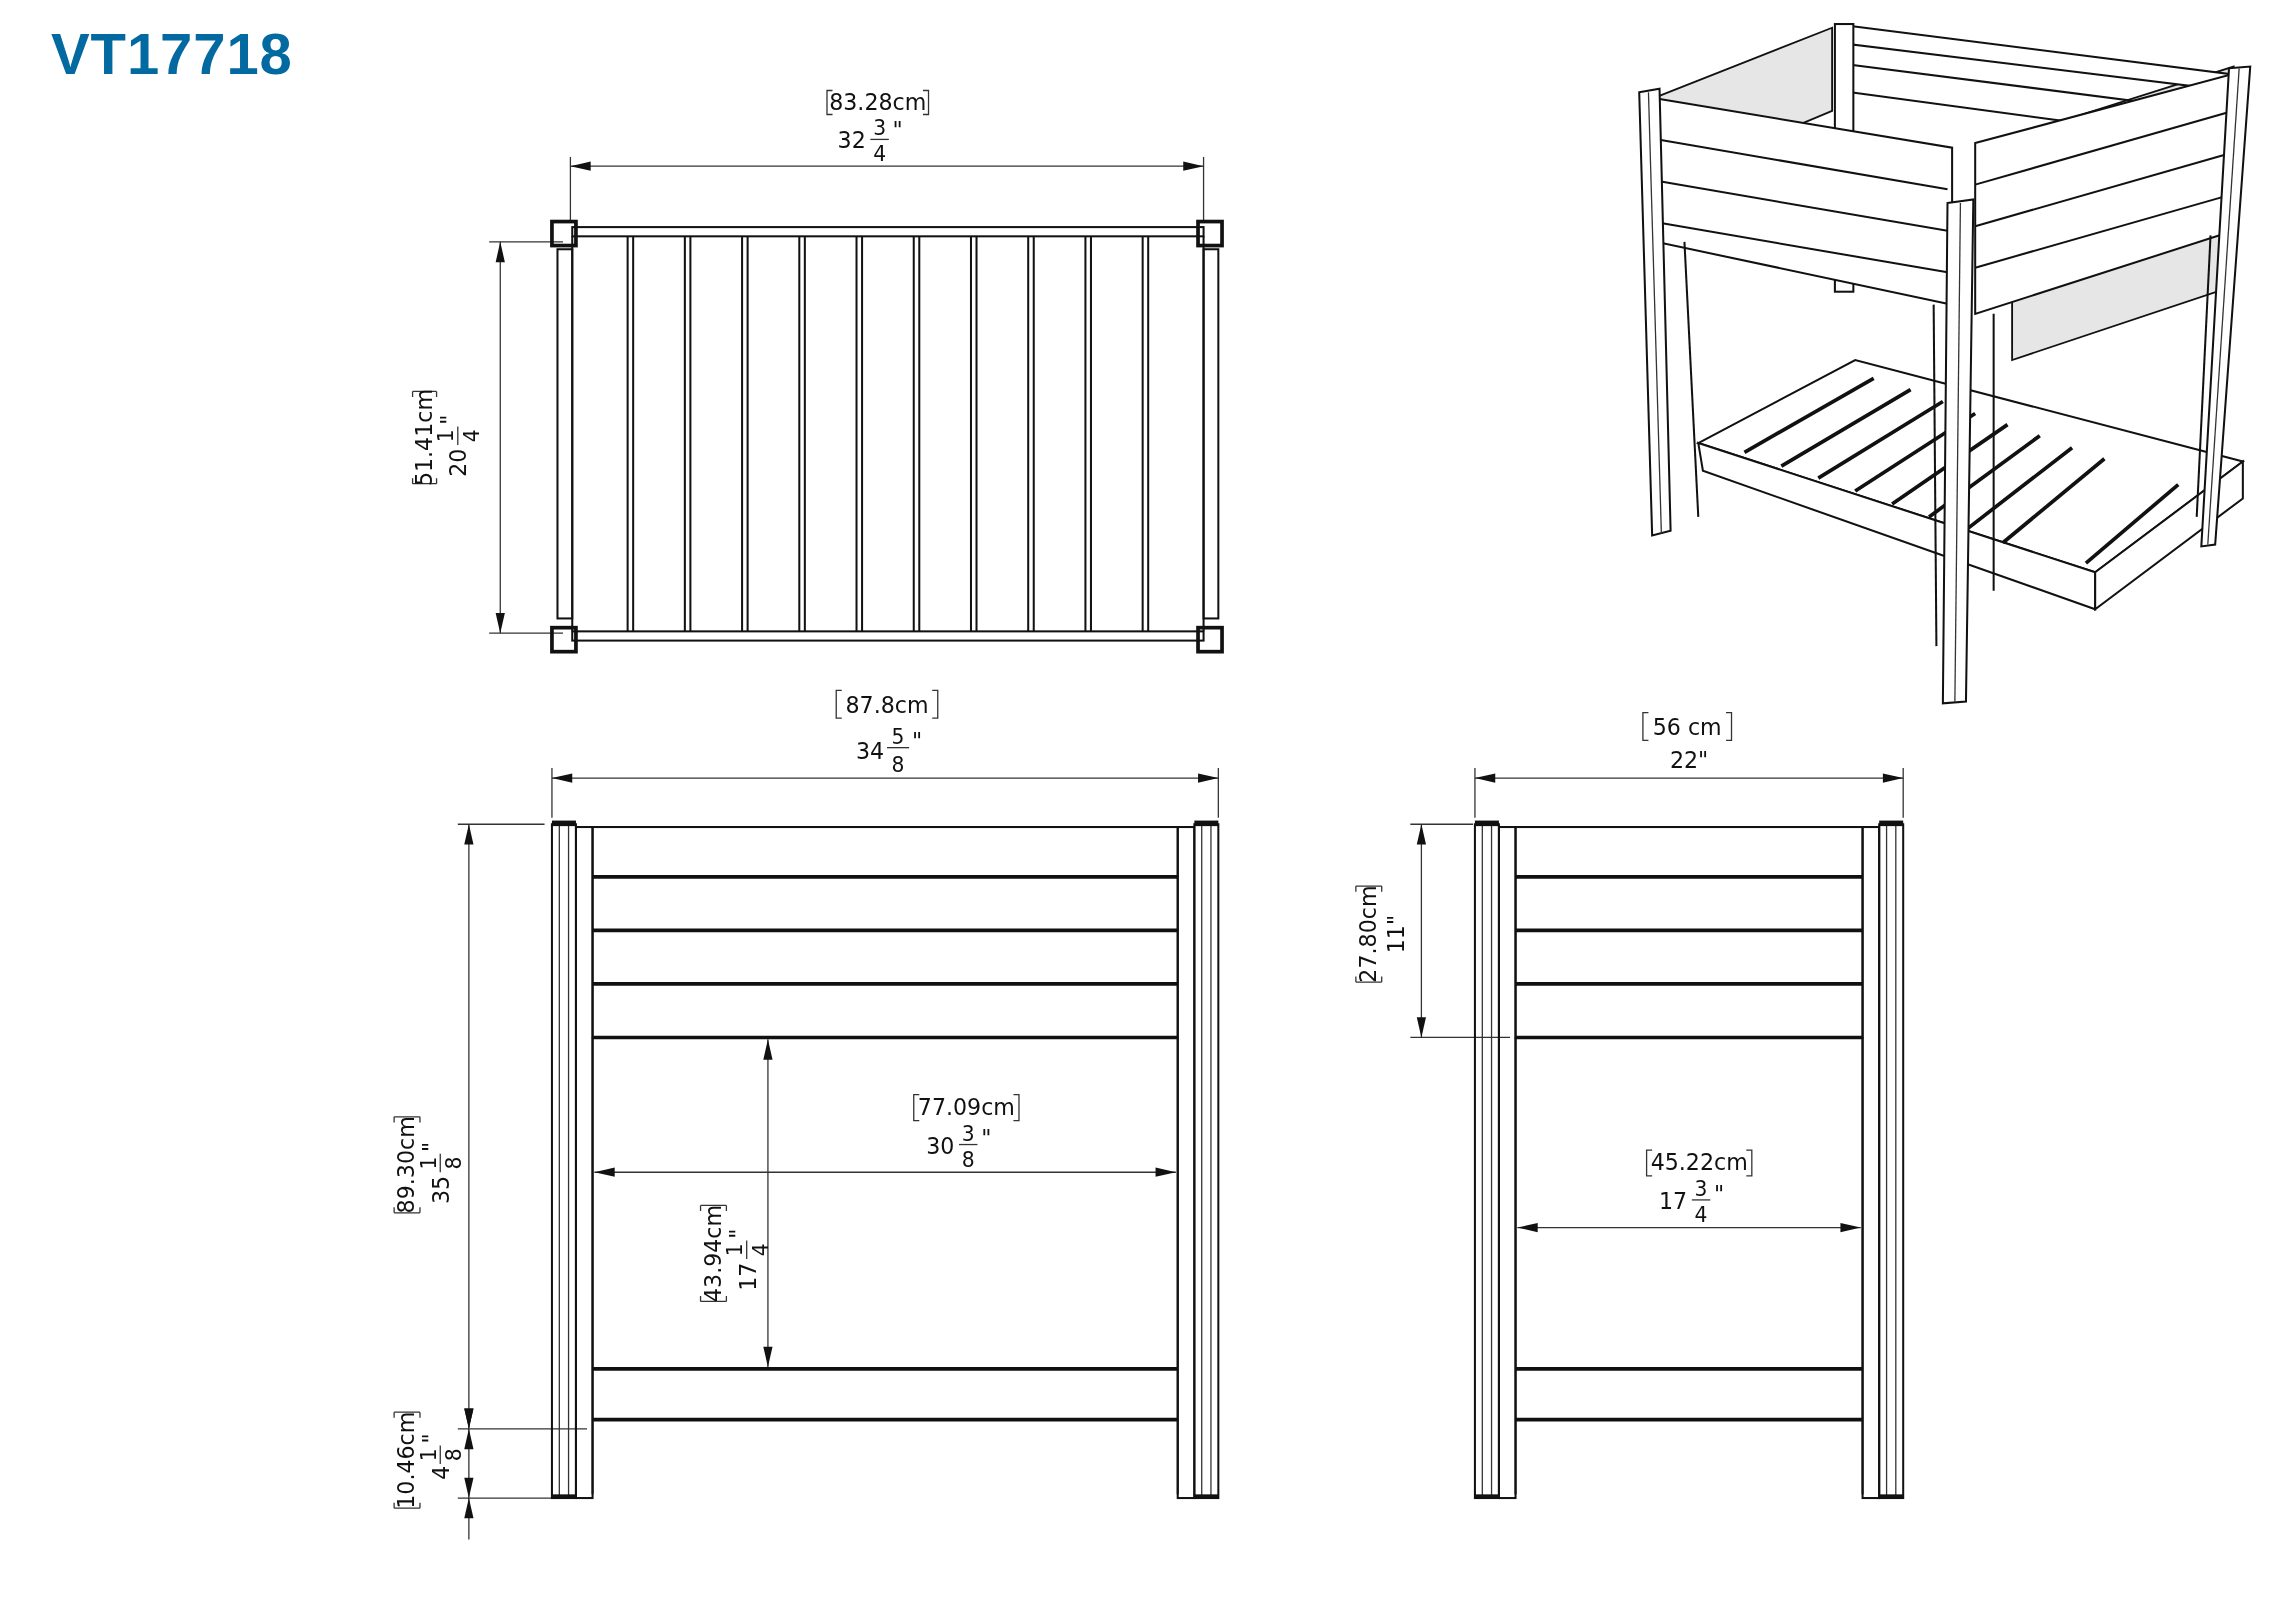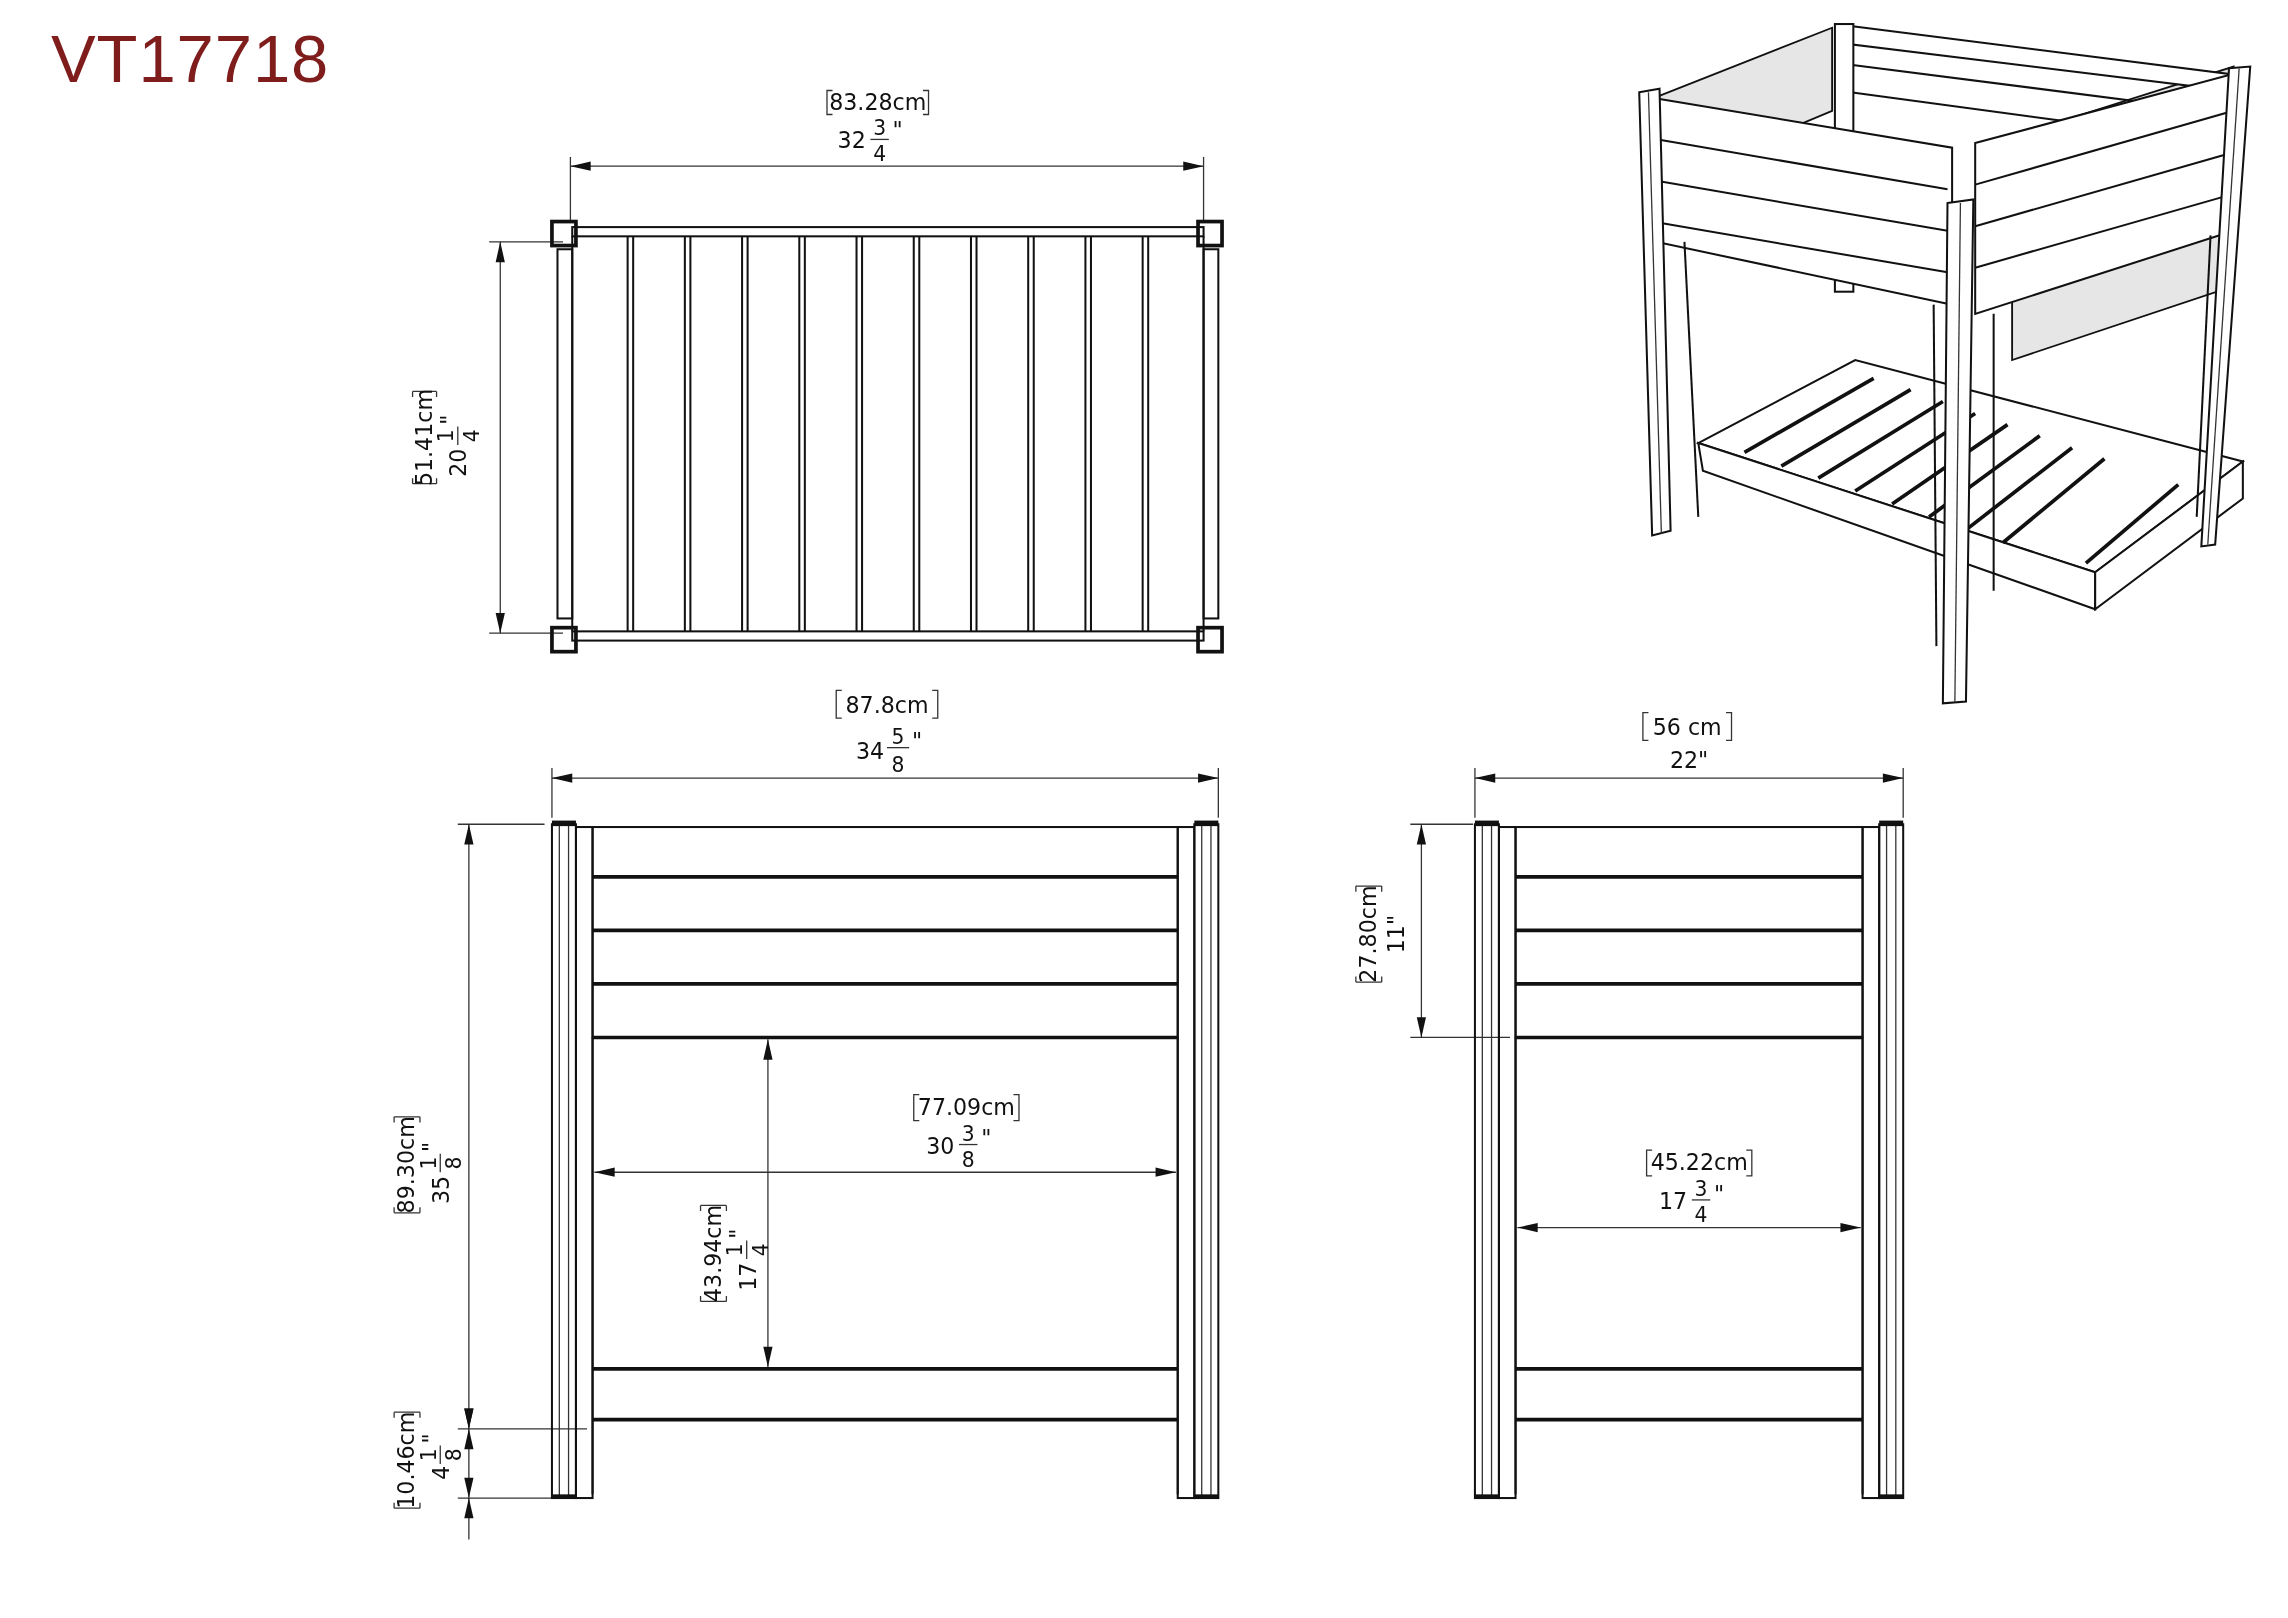--- a/index.html
+++ b/index.html
@@ -1,19 +1,19 @@
 <!DOCTYPE html>
 <html style="font-size:14.8px"><head>
 <meta charset="utf-8">
 <style>
   html, body { margin: 0; padding: 0; background: #ffffff; }
   body { width: 2289px; height: 1619px; overflow: hidden; position: relative;
          font-family: "Liberation Sans", "DejaVu Sans", sans-serif; color: #111; }
-  #title { position: absolute; left: 51px; top: 20px; font-size: 67px; font-weight: 400;
-           letter-spacing: 0.9px; color: #7f1d1d; }
+  #title { position: absolute; left: 51px; top: 20px; font-size: 58px; font-weight: 700;
+           letter-spacing: 0.9px; color: #0369a1; }
   svg { position: absolute; left: 0; top: 0; }
   .dim-text { font-family: "DejaVu Sans", "Liberation Sans", sans-serif; font-size: 24px; fill: #111; }
   .frac { font-family: "DejaVu Sans", "Liberation Sans", sans-serif; font-size: 22px; fill: #111; }
   .ln { stroke: #111; stroke-width: 2.2; fill: none; }
   .thin { stroke: #333; stroke-width: 1.4; fill: none; }
   .thick { stroke: #111; stroke-width: 4; fill: none; }
   .panel { fill: #fff; stroke: #111; stroke-width: 2.2; }
   .shade { fill: #e6e6e6; stroke: #111; stroke-width: 2; }
   .arrow { fill: #111; }
 </style>

